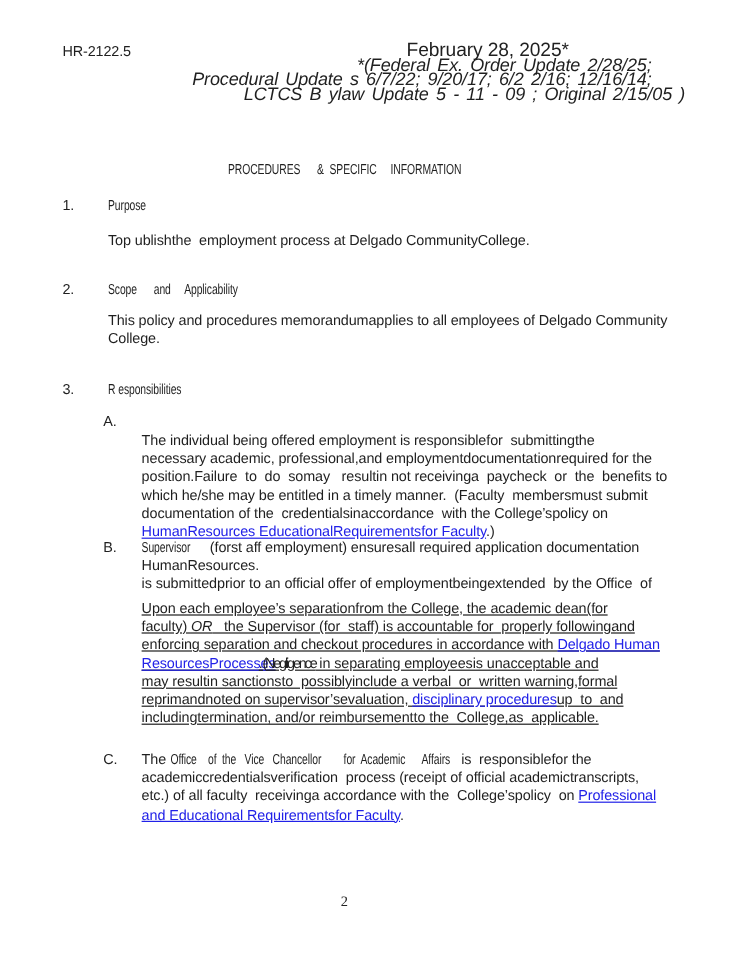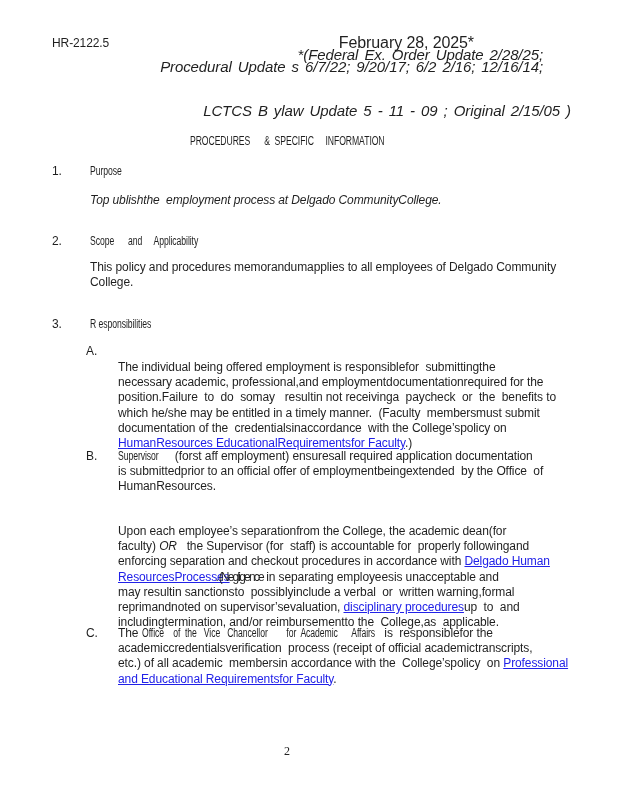--- a/index.html
+++ b/index.html
@@ -11,21 +11,21 @@
   .abs{position:absolute;}
   .ln{white-space:pre;line-height:15.2px;height:15.2px;}
   .ln span{white-space:pre;}
   .n{display:inline-block;transform:scaleX(0.72);transform-origin:0 68%;white-space:pre;}
   .i{font-style:italic;}
   .l{color:var(--link,#2121e8);text-decoration:underline;cursor:pointer;}
   .o{letter-spacing:-1.8px;margin-left:-14px;}
   .dateblock{right:75px;top:36px;text-align:right;}
   .dateline{font-size:16px;line-height:13px;padding-right:69px;}
   .rev{font-size:15px;line-height:12px;word-spacing:2px;}
-  .rev-last{margin-right:-28px;margin-top:32px;}
+  .rev-last{margin-right:-28px;}
   .secnum{left:52px;}
   .itemletter{left:86px;}
   .pagenum{font-family:"Liberation Serif",serif;font-size:12px;color:#222;}
 </style>
 </head>
 <body>
 
 <div class="page">
 
   <div class="abs" style="left:52px;top:36px;">HR-2122.5</div>
@@ -36,21 +36,21 @@
     <div class="rev i">Procedural   Update s 6/7/22; 9/20/17;    6/2 2/16; 12/16/14;</div>
     <div class="rev i rev-last">LCTCS  B ylaw  Update  5 - 11 - 09 ; Original  2/15/05  )</div>
   </div>
 
   <div class="abs" style="left:190px;top:134px;">
     <span class="n">PROCEDURES      &amp;  SPECIFIC     INFORMATION</span>
   </div>
 
   <div class="abs secnum" style="top:164px;">1.</div>
   <div class="abs n" style="left:90px;top:164px;">Purpose</div>
-  <div class="abs" style="left:90px;top:193px;font-style:italic;">
+  <div class="abs" style="left:90px;top:193px;">
       <div class="ln"><span>Top ublishthe  employment process at Delgado CommunityCollege.</span></div>
     </div>
 
   <div class="abs secnum" style="top:234px;">2.</div>
   <div class="abs n" style="left:90px;top:234px;">Scope      and     Applicability</div>
   <div class="abs" style="left:90px;top:260px;">
       <div class="ln"><span>This policy and procedures memorandumapplies to all employees of Delgado Community</span></div>
       <div class="ln"><span>College.</span></div>
     </div>
 
@@ -63,35 +63,35 @@
       <div class="ln"><span>necessary academic, professional,and employmentdocumentationrequired for the</span></div>
       <div class="ln"><span>position.Failure  to  do  somay   resultin not receivinga  paycheck  or  the  benefits to</span></div>
       <div class="ln"><span>which he/she may be entitled in a timely manner.  (Faculty  membersmust submit</span></div>
       <div class="ln"><span>documentation of the  credentialsinaccordance  with the College’spolicy on</span></div>
       <div class="ln"><span class="l">HumanResources EducationalRequirementsfor Faculty</span><span>.)</span></div>
     </div>
 
   <div class="abs itemletter" style="top:449px;">B.</div>
   <div class="abs" style="left:118px;top:449px;">
       <div class="ln"><span class="n" style="margin-right: -15.68px;">Supervisor</span><span>     (forst aff employment) ensuresall required application documentation</span></div>
+      <div class="ln"><span>HumanResources.</span></div>
       <div class="ln"><span>is submittedprior to an official offer of employmentbeingextended  by the Office  of</span></div>
-      <div class="ln"><span>HumanResources.</span></div>
     </div>
-  <div class="abs" style="left:118px;top:524px;">
+  <div class="abs" style="left:118px;top:500px;text-decoration:underline;">
       <div class="ln"><span>Upon each employee’s separationfrom the College, the academic dean(for</span></div>
       <div class="ln"><span>faculty) </span><span class="i">OR</span><span>   the Supervisor (for  staff) is accountable for  properly followingand</span></div>
       <div class="ln"><span>enforcing separation and checkout procedures in accordance with </span><span class="l">Delgado Human</span></div>
       <div class="ln"><span class="l">ResourcesProcesses</span><span class="o">. (Negligence</span><span> in separating employeesis unacceptable and</span></div>
       <div class="ln"><span>may resultin sanctionsto  possiblyinclude a verbal  or  written warning,formal</span></div>
       <div class="ln"><span>reprimandnoted on supervisor’sevaluation, </span><span class="l">disciplinary procedures</span><span>up  to  and</span></div>
       <div class="ln"><span>includingtermination, and/or reimbursementto the  College,as  applicable.</span></div>
     </div>
 
   <div class="abs itemletter" style="top:626px;">C.</div>
   <div class="abs" style="left:118px;top:626px;">
       <div class="ln"><span>The </span><span class="n" style="margin-right: -90.72px;">Office    of  the   Vice   Chancellor        for  Academic      Affairs</span><span>   is  responsiblefor the</span></div>
       <div class="ln"><span>academiccredentialsverification  process (receipt of official academictranscripts,</span></div>
-      <div class="ln"><span>etc.) of all academic  membersin accordance with the  College’spolicy  on </span><span class="l">Professional</span></div>
+      <div class="ln"><span>etc.) of all faculty  receivinga accordance with the  College’spolicy  on </span><span class="l">Professional</span></div>
       <div class="ln"><span class="l">and Educational Requirementsfor Faculty</span><span>.</span></div>
     </div>
 
   <div class="abs pagenum" style="left:284px;top:744px;">2</div>
 </div>
 
 </body></html>

